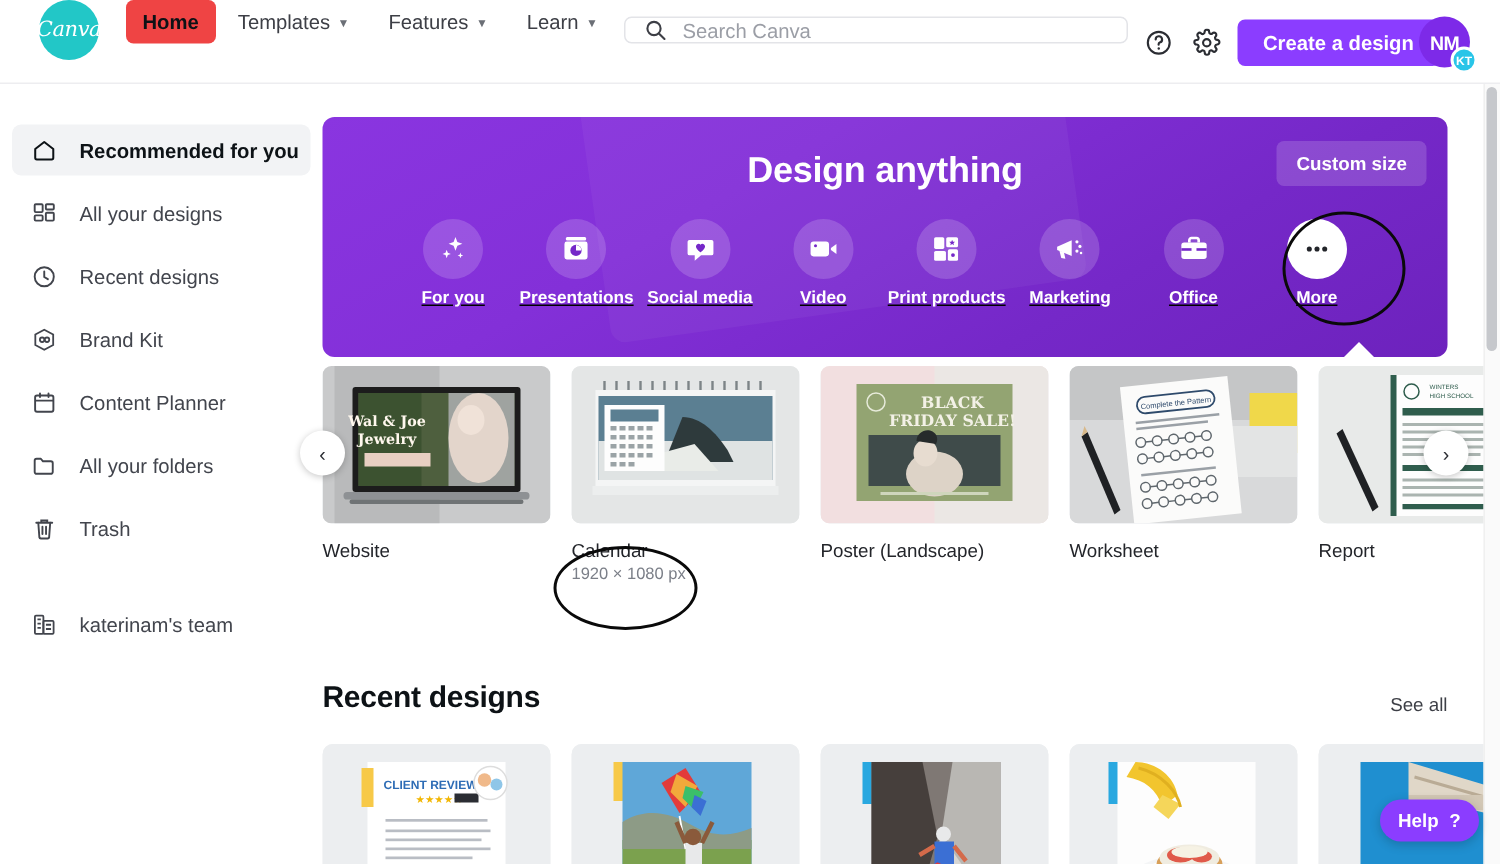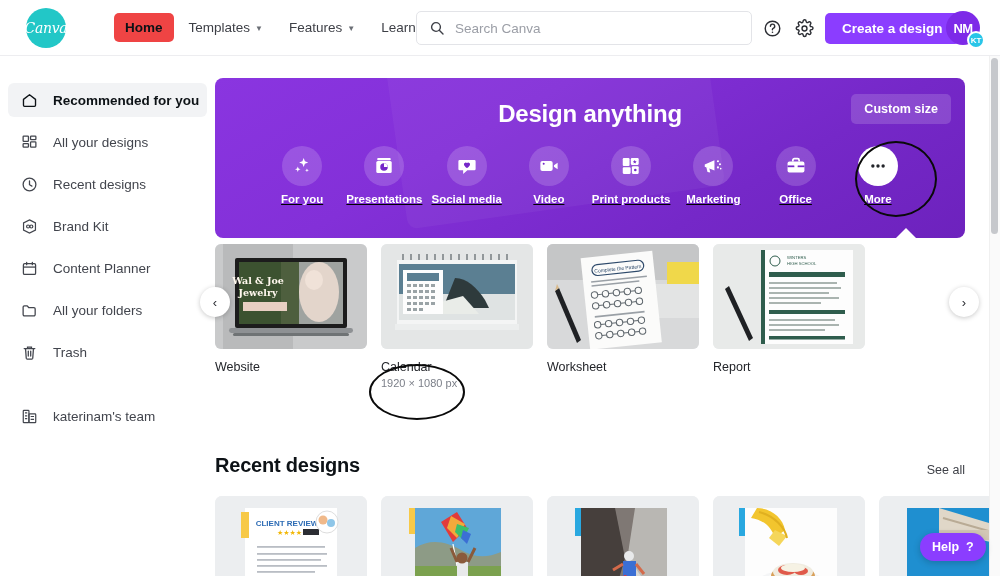--- a/index.html
+++ b/index.html
@@ -8,41 +8,41 @@
     font-family: "Liberation Sans", sans-serif;
     background: #ffffff;
     overflow: hidden;
   }
   #app { position: relative; width: 1000px; height: 576px; background:#fff; }
 
   
   .header {
     position:absolute; top:0; left:0; width:1000px; height:56px;
     background:#fff; border-bottom:1px solid #ededf0;
-    display:flex; align-items:center; z-index:20;gap:30px;
+    display:flex; align-items:flex-start; z-index:20;
   }
   .logo {
     width:40px; height:40px; border-radius:50%;
     background:#22c7c7;
     margin-left:26px;
     display:flex; align-items:center; justify-content:center;
     color:#fff; font-family:"DejaVu Serif", serif; font-style:italic;
     font-size:14px; letter-spacing:-.3px;
   }
   .navlinks { display:flex; align-items:center; margin-left:18px; gap:4px; }
   .navitem {
     display:flex; align-items:center; gap:5px;
     font-size:13.5px; color:#3d3f46;
     padding:7px 11px; border-radius:5px; cursor:pointer;
   }
   .navitem.active { background:#ef4444; font-weight:bold; color:#0d1216; }
   .caret { font-size:8px; color:#6b6f76; position:relative; top:1px; }
 
   .searchwrap {
-    position:absolute; left:416px; top:11px; width:336px; height:34px;
+    position:absolute; left:416px; top:11px; width:336px; height:18px;
     border:1px solid #e3e4e8; border-radius:5px; background:#fff;
     display:flex; align-items:center; padding:0 12px; gap:10px;
   }
   .searchwrap input {
     border:none; outline:none; font-size:13.5px; color:#2b2d33;
     width:100%; font-family:"Liberation Sans", sans-serif; background:transparent;
   }
   .searchwrap input::placeholder { color:#9b9ea6; }
 
   .hdr-icon {
@@ -519,20 +519,38 @@
             <g stroke="#7d8487" stroke-width="1.6">
               <path d="M22 16v-6M30 16v-6M38 16v-6M46 16v-6M54 16v-6M62 16v-6M70 16v-6M78 16v-6M86 16v-6M94 16v-6M102 16v-6M110 16v-6M118 16v-6M126 16v-6"></path>
             </g>
             <rect x="14" y="80" width="124" height="6" fill="#eceeee"></rect>
           </svg>
         </div>
         <div class="tpl-name">Calendar</div>
         <div class="tpl-sub">1920 × 1080 px</div>
       </div>
 
+      <div class="tpl-card">
+        <div class="tpl-thumb">
+          <svg width="152" height="105" viewBox="0 0 152 105">
+            <rect width="152" height="105" fill="#f2dfe0"></rect>
+            <rect x="76" width="76" height="105" fill="#ebe7e4"></rect>
+            <rect x="24" y="12" width="104" height="78" fill="#93a472"></rect>
+            <circle cx="37" cy="24" r="6" fill="none" stroke="#e6ead9" stroke-width="1"></circle>
+            <text x="88" y="28" font-family="DejaVu Serif, serif" font-size="10.5" fill="#f3f1e6" text-anchor="middle" font-weight="bold">BLACK</text>
+            <text x="88" y="40" font-family="DejaVu Serif, serif" font-size="10.5" fill="#f3f1e6" text-anchor="middle" font-weight="bold">FRIDAY SALE!</text>
+            <rect x="32" y="46" width="88" height="34" fill="#3f4b4a"></rect>
+            <ellipse cx="76" cy="72" rx="19" ry="15" fill="#ddd3c7"></ellipse>
+            <ellipse cx="70" cy="58" rx="8" ry="9" fill="#e7dcd0"></ellipse>
+            <path d="M64 50c0-5 5-8 9-7s6 5 4 9z" fill="#262b2b"></path>
+            <rect x="40" y="84" width="72" height="2" fill="#cfd6bc"></rect>
+          </svg>
+        </div>
+        <div class="tpl-name">Poster (Landscape)</div>
+      </div>
 
       <div class="tpl-card">
         <div class="tpl-thumb">
           <svg width="152" height="105" viewBox="0 0 152 105">
             <rect width="152" height="105" fill="#d8d9da"></rect>
             <rect x="0" y="0" width="152" height="36" fill="#c5c6c7"></rect>
             <path d="M120 18h32v40h-32z" fill="#f0d84a"></path>
             <path d="M96 40h56v34H96z" fill="#e3e4e4"></path>
             <g transform="rotate(-6 76 54)">
               <rect x="38" y="10" width="72" height="92" fill="#fbfbfa"></rect>

